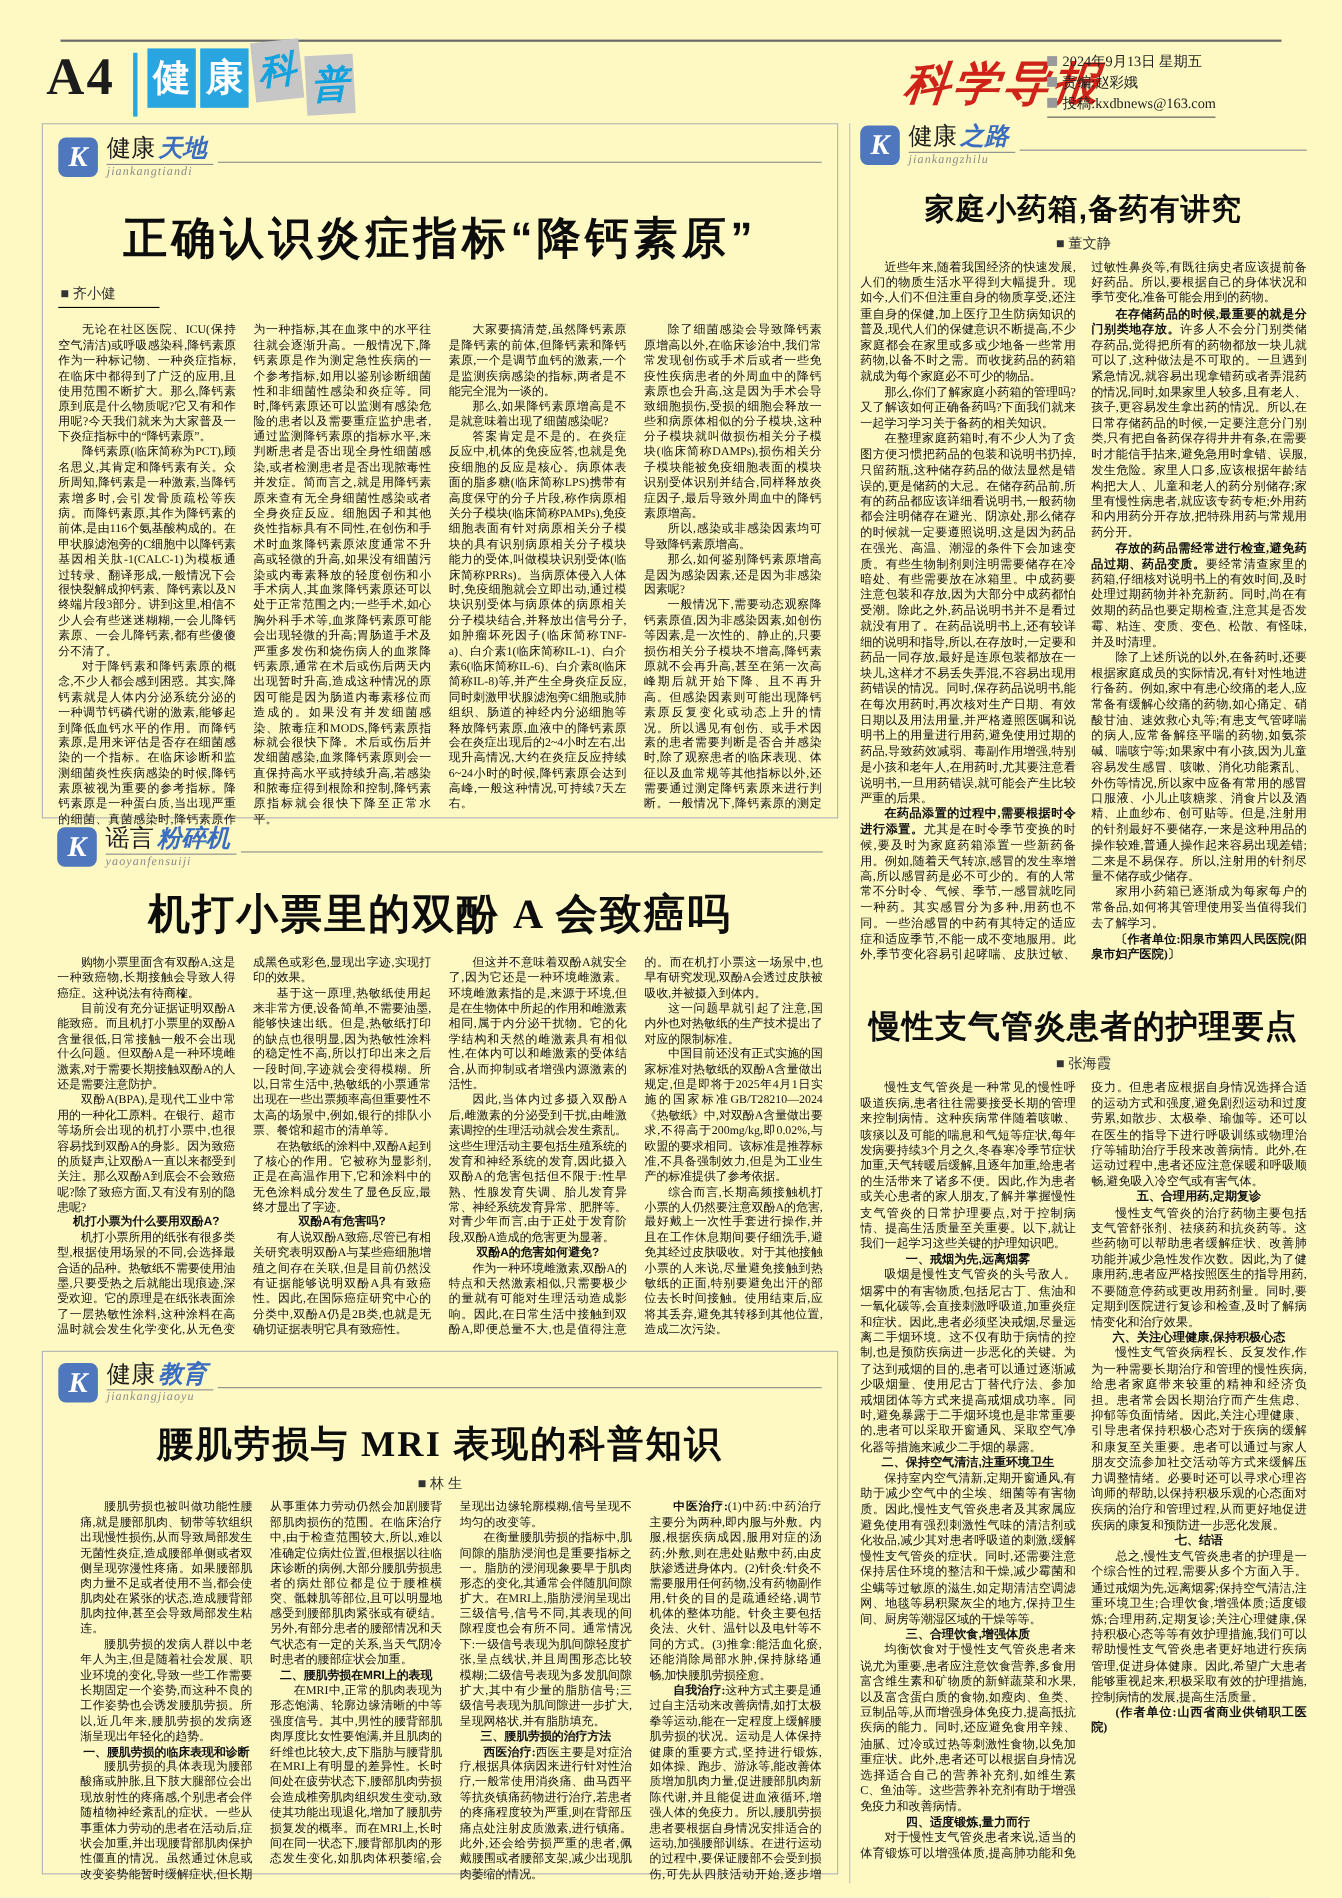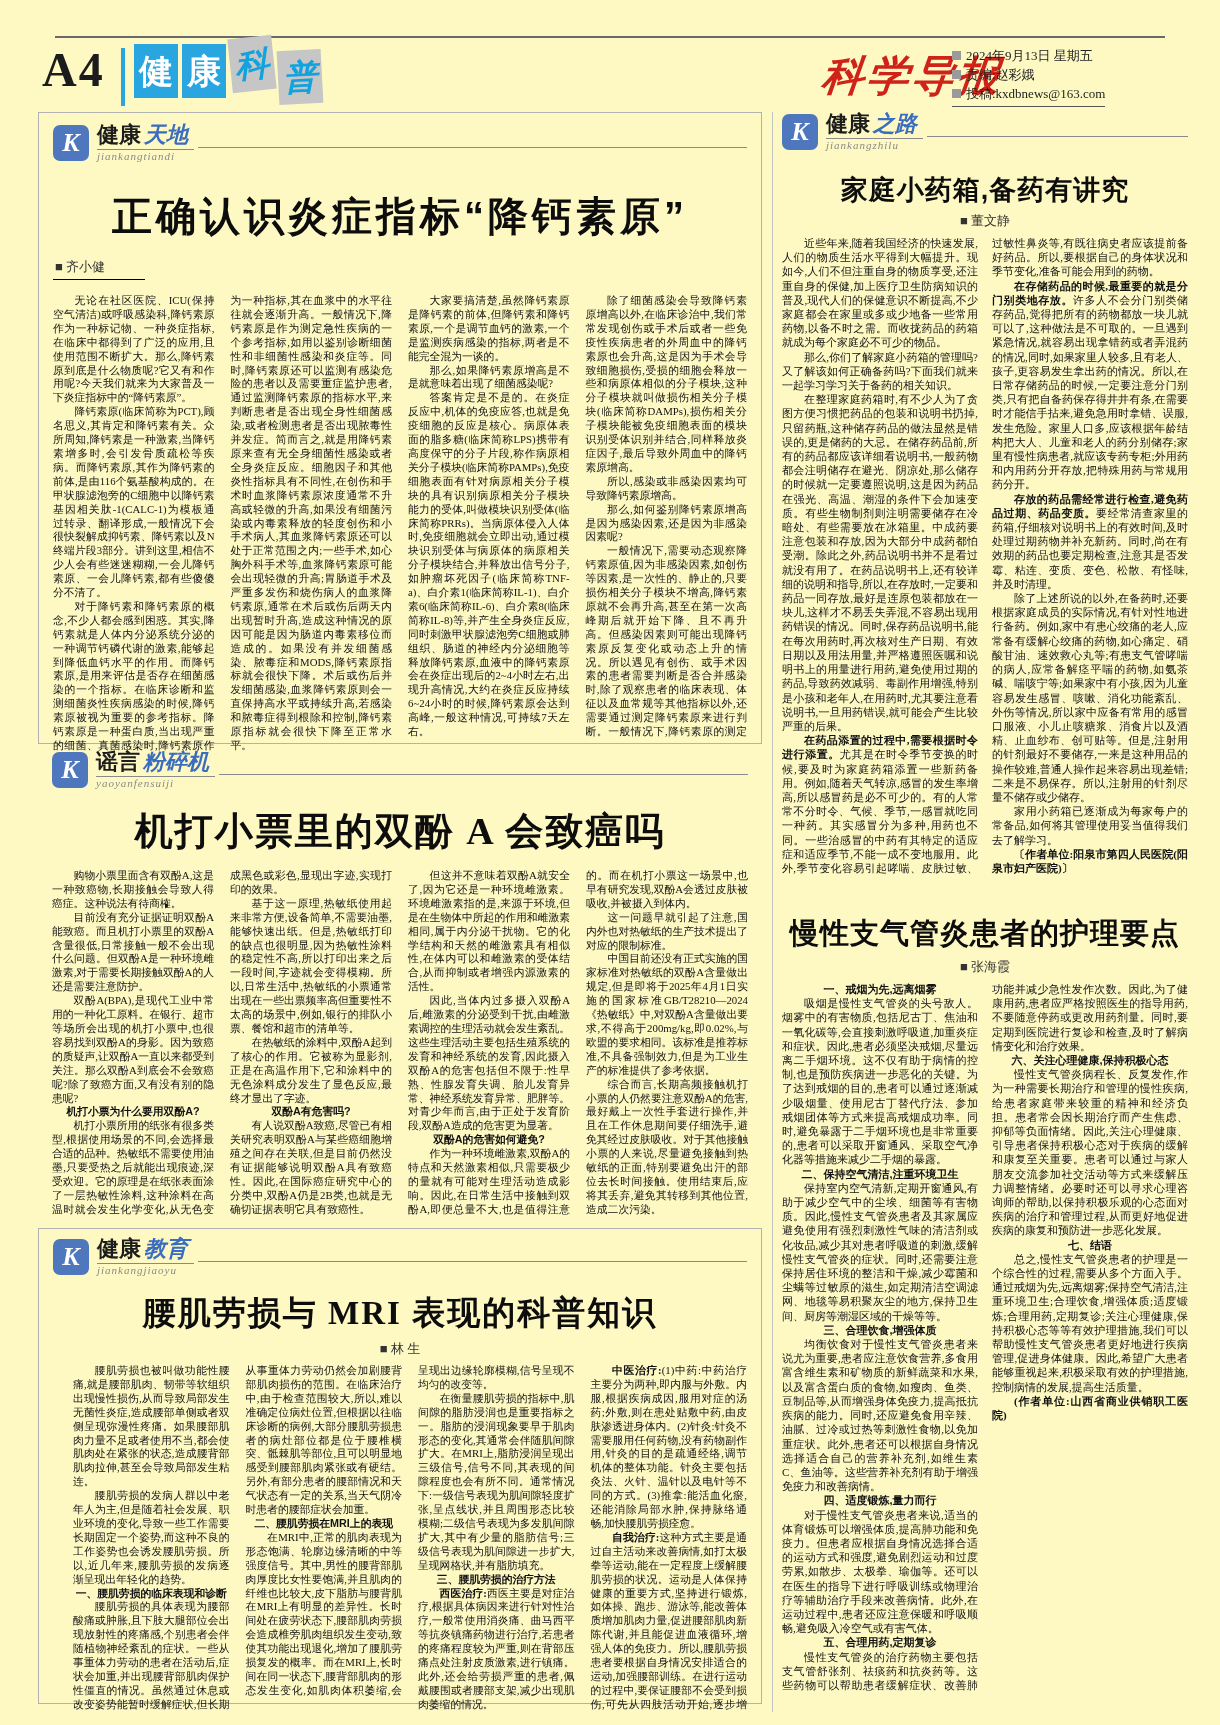--- a/index.html
+++ b/index.html
@@ -27,21 +27,21 @@
   
   .vline{position:absolute;left:772px;top:112px;width:1px;height:1600px;background:#c3c3c3;}
   .art{position:absolute;box-sizing:border-box;}
   .boxed{border:1px solid #b2b2b2;}
   
   .badge{display:flex;align-items:flex-start;height:52px;}
   .kicon{width:36px;height:36px;border-radius:7px;background:#4e77bd;color:#fff;text-align:center;
          line-height:36px;font-size:26px;font-weight:bold;font-style:italic;flex:0 0 36px;margin-top:2px;}
   .btxt{margin-left:8px;}
   .btop{font-size:22px;line-height:24px;border-bottom:1px solid #8a8a8a;padding:0 6px 2px 0;white-space:nowrap;}
-  .bmain{font-weight:bold;font-family:"Liberation Sans",sans-serif;}
+  .bmain{font-weight:normal;font-family:"Liberation Sans",sans-serif;}
   .bacc{color:#3a6cc0;font-weight:bold;font-style:italic;margin-left:3px;}
   .bpy{font-size:11px;font-style:italic;color:#8a8a8a;letter-spacing:1px;}
   .bline{flex:1;height:1px;background:#8a8a8a;margin-top:24px;margin-left:4px;}
   
   .hl{text-align:center;font-weight:bold;color:#0d0d0d;}
   .hl.sans{font-family:"Liberation Sans","DejaVu Sans",sans-serif;}
   .hl.serif{font-family:"Liberation Serif","DejaVu Serif",serif;}
   .by{font-size:13px;color:#333;margin:4px 0 6px 0;}
   .by.c{text-align:center;}
   .by.u{border-bottom:1px solid #000000;display:inline-block;padding:0 40px 3px 2px;}
@@ -177,20 +177,21 @@
         <p class="para p">除了上述所说的以外,在备药时,还要根据家庭成员的实际情况,有针对性地进行备药。例如,家中有患心绞痛的老人,应常备有缓解心绞痛的药物,如心痛定、硝酸甘油、速效救心丸等;有患支气管哮喘的病人,应常备解痉平喘的药物,如氨茶碱、喘咳宁等;如果家中有小孩,因为儿童容易发生感冒、咳嗽、消化功能紊乱、外伤等情况,所以家中应备有常用的感冒口服液、小儿止咳糖浆、消食片以及酒精、止血纱布、创可贴等。但是,注射用的针剂最好不要储存,一来是这种用品的操作较难,普通人操作起来容易出现差错;二来是不易保存。所以,注射用的针剂尽量不储存或少储存。</p>
         <p class="para p">家用小药箱已逐渐成为每家每户的常备品,如何将其管理使用妥当值得我们去了解学习。</p>
         <p class="para author">〔作者单位:阳泉市第四人民医院(阳泉市妇产医院)〕</p>
       </div>
   </section>
 
   <section class="art" style="left:782px;top:908px;width:406px;height:806px;">
     <div class="hl sans" style="font-size:29px;letter-spacing:1px;margin:6px 0 4px 0;">慢性支气管炎患者的护理要点</div>
     <div class="by c">■ 张海霞</div>
     <div class="cols c2" style="height:716px;column-gap:14px;">
+        <p class="para p">慢性支气管炎是一种常见的慢性呼吸道疾病,患者往往需要接受长期的管理来控制病情。这种疾病常伴随着咳嗽、咳痰以及可能的喘息和气短等症状,每年发病要持续3个月之久,冬春寒冷季节症状加重,天气转暖后缓解,且逐年加重,给患者的生活带来了诸多不便。因此,作为患者或关心患者的家人朋友,了解并掌握慢性支气管炎的日常护理要点,对于控制病情、提高生活质量至关重要。以下,就让我们一起学习这些关键的护理知识吧。</p>
         <p class="para h">一、戒烟为先,远离烟雾</p>
         <p class="para p">吸烟是慢性支气管炎的头号敌人。烟雾中的有害物质,包括尼古丁、焦油和一氧化碳等,会直接刺激呼吸道,加重炎症和症状。因此,患者必须坚决戒烟,尽量远离二手烟环境。这不仅有助于病情的控制,也是预防疾病进一步恶化的关键。为了达到戒烟的目的,患者可以通过逐渐减少吸烟量、使用尼古丁替代疗法、参加戒烟团体等方式来提高戒烟成功率。同时,避免暴露于二手烟环境也是非常重要的,患者可以采取开窗通风、采取空气净化器等措施来减少二手烟的暴露。</p>
         <p class="para h">二、保持空气清洁,注重环境卫生</p>
         <p class="para p">保持室内空气清新,定期开窗通风,有助于减少空气中的尘埃、细菌等有害物质。因此,慢性支气管炎患者及其家属应避免使用有强烈刺激性气味的清洁剂或化妆品,减少其对患者呼吸道的刺激,缓解慢性支气管炎的症状。同时,还需要注意保持居住环境的整洁和干燥,减少霉菌和尘螨等过敏原的滋生,如定期清洁空调滤网、地毯等易积聚灰尘的地方,保持卫生间、厨房等潮湿区域的干燥等等。</p>
         <p class="para h">三、合理饮食,增强体质</p>
         <p class="para p">均衡饮食对于慢性支气管炎患者来说尤为重要,患者应注意饮食营养,多食用富含维生素和矿物质的新鲜蔬菜和水果,以及富含蛋白质的食物,如瘦肉、鱼类、豆制品等,从而增强身体免疫力,提高抵抗疾病的能力。同时,还应避免食用辛辣、油腻、过冷或过热等刺激性食物,以免加重症状。此外,患者还可以根据自身情况选择适合自己的营养补充剂,如维生素C、鱼油等。这些营养补充剂有助于增强免疫力和改善病情。</p>
         <p class="para h">四、适度锻炼,量力而行</p>
         <p class="para p">对于慢性支气管炎患者来说,适当的体育锻炼可以增强体质,提高肺功能和免疫力。但患者应根据自身情况选择合适的运动方式和强度,避免剧烈运动和过度劳累,如散步、太极拳、瑜伽等。还可以在医生的指导下进行呼吸训练或物理治疗等辅助治疗手段来改善病情。此外,在运动过程中,患者还应注意保暖和呼吸顺畅,避免吸入冷空气或有害气体。</p>
         <p class="para h">五、合理用药,定期复诊</p>
         <p class="para p">慢性支气管炎的治疗药物主要包括支气管舒张剂、祛痰药和抗炎药等。这些药物可以帮助患者缓解症状、改善肺功能并减少急性发作次数。因此,为了健康用药,患者应严格按照医生的指导用药,不要随意停药或更改用药剂量。同时,要定期到医院进行复诊和检查,及时了解病情变化和治疗效果。</p>

